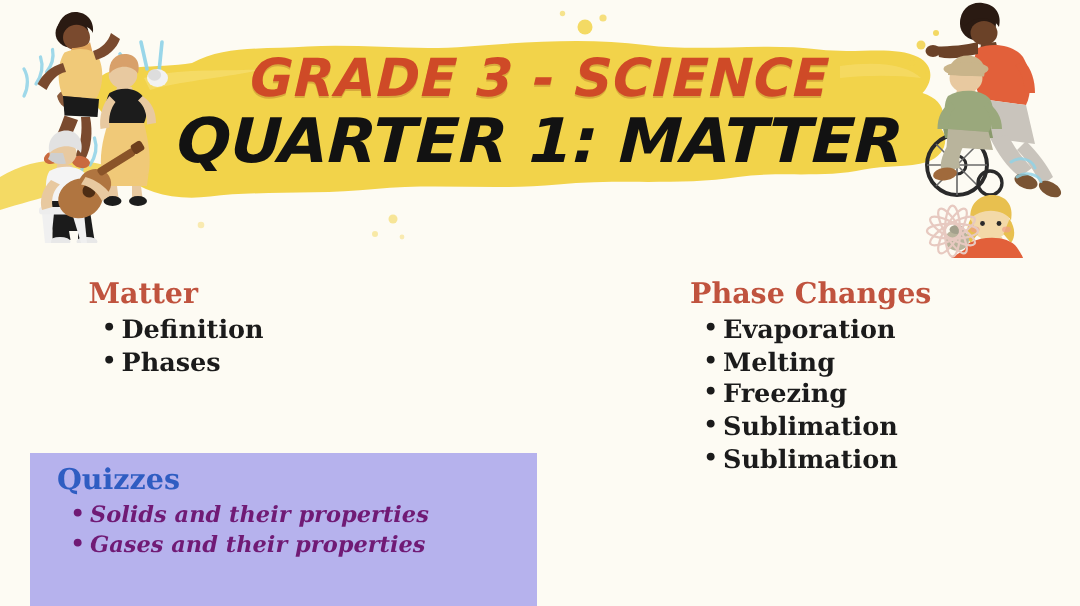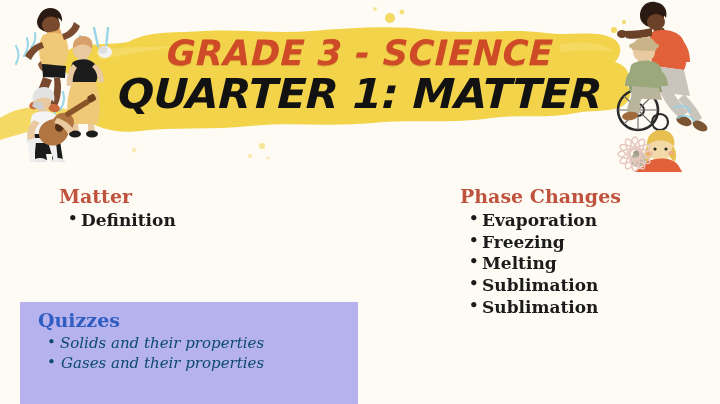--- a/index.html
+++ b/index.html
@@ -65,22 +65,22 @@
     position:absolute;left:18px;top:8px;
     font-family:"DejaVu Serif", serif;
     font-weight:bold;font-size:19px;color:#2f5dc2;
     line-height:1.15;
   }
   ul.quiz-list{
     list-style:none;position:absolute;left:40px;top:32px;margin:0;padding:0;
   }
   ul.quiz-list li{
     font-family:"DejaVu Serif", serif;
-    font-weight:normal;font-style:italic;font-size:15px;color:#0c4a6e;
-    line-height:1.32;position:relative;white-space:nowrap;text-align:right;
+    font-weight:bold;font-style:italic;font-size:15px;color:#701a75;
+    line-height:1.32;position:relative;white-space:nowrap;
   }
   ul.quiz-list li::before{
     content:"\2022";position:absolute;left:-13px;top:-1px;font-style:normal;
   }
 
   
   .deco{position:absolute;}
   .deco svg{display:block;}
   .ill-left{left:2px;top:2px;}
   .ill-right{left:598px;top:0px;}
@@ -281,30 +281,31 @@
       </g>
     </svg>
   </div>
 
   <div class="cols">
 
     <div class="col col-matter">
       <div class="col-head">Matter</div>
       <ul class="col-list">
         <li>Definition</li>
+        <li>Phases</li>
       </ul>
     </div>
 
 
     <div class="col col-phase">
       <div class="col-head">Phase Changes</div>
       <ul class="col-list">
         <li>Evaporation</li>
+        <li>Melting</li>
         <li>Freezing</li>
-        <li>Melting</li>
         <li>Sublimation</li>
         <li>Sublimation</li>
       </ul>
     </div>
   </div>
 
   <div class="quiz-box">
     <div class="quiz-head">Quizzes</div>
     <ul class="quiz-list">
       <li>Solids and their properties</li>

